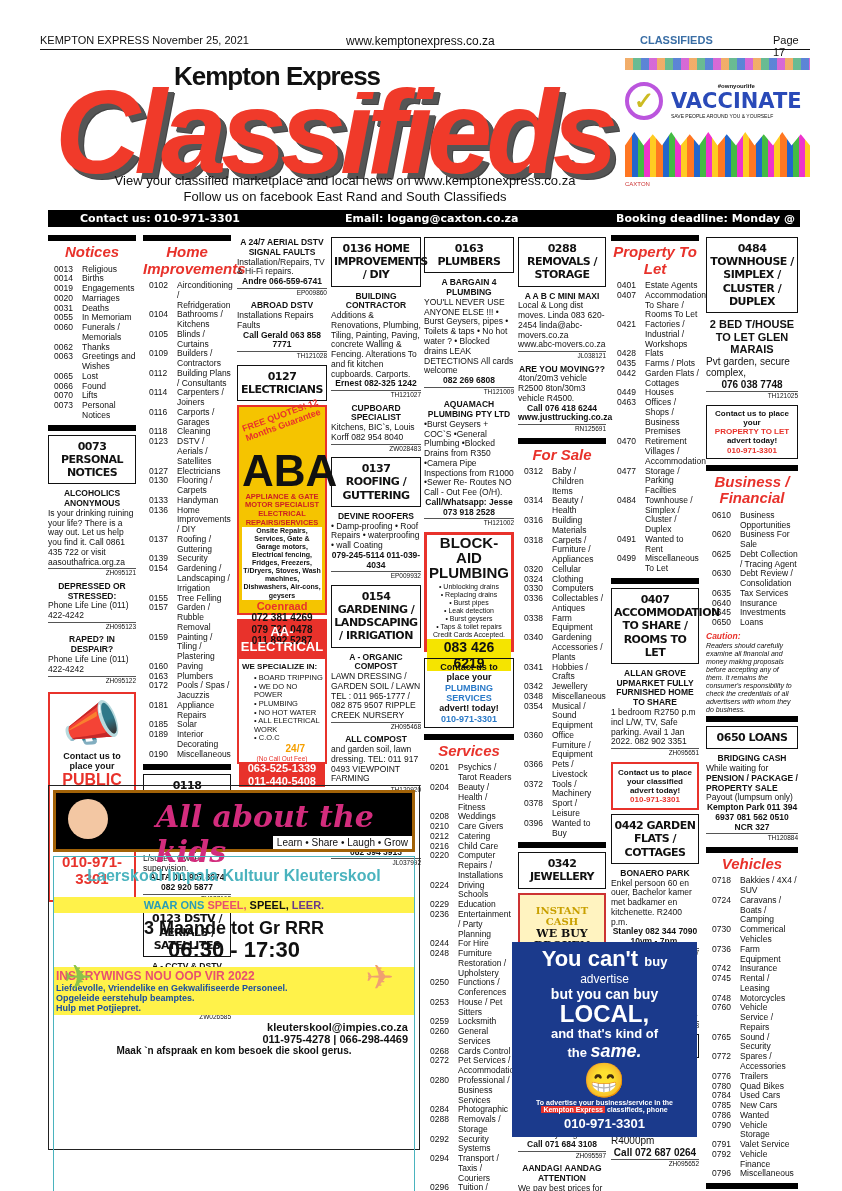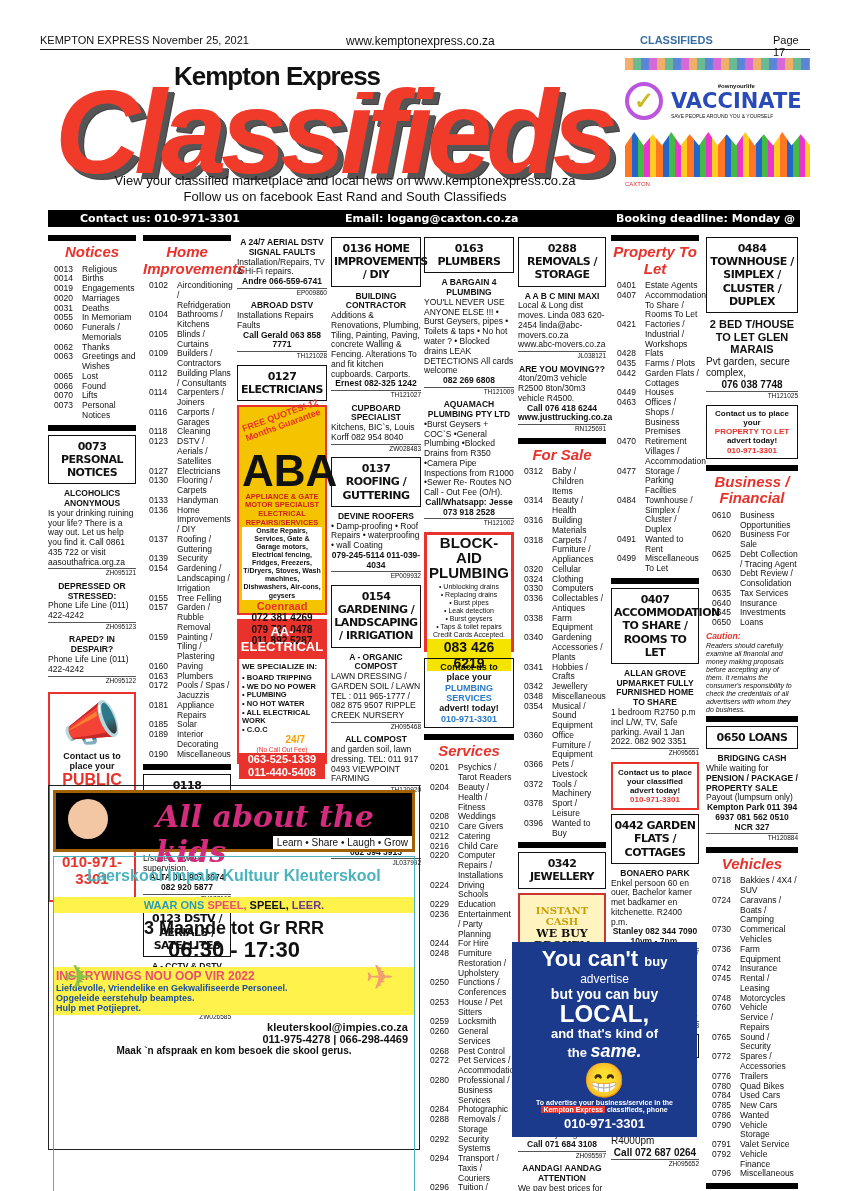--- a/index.html
+++ b/index.html
@@ -305,21 +305,21 @@
     <div style="color:#e8322b;font-weight:bold;font-size:11px">Coenraad</div>
     <div id="aba-phones" style="font-weight:bold;font-size:10px">
         <div>072 381 4269</div>
         <div>079 721 0478</div>
         <div>011 892 5287</div>
       </div>
   </div>
   <div style="border:2px solid #e8322b;margin-top:4px;height:145px">
     <div style="background:#e8322b;color:#fff;font-weight:bold;font-size:13px;text-align:center;padding:4px 0">AA-ELECTRICAL</div>
     <div style="font-weight:bold;font-size:8px;padding:3px">WE SPECIALIZE IN:</div>
-    <ul id="aa-items" style="list-style:none;font-weight:bold;font-size:7.5px;padding-left:3px">
+    <ul id="aa-items" style="list-style:none;font-weight:normal;font-size:7.5px;padding-left:15px">
         <li>• BOARD TRIPPING</li>
         <li>• WE DO NO POWER</li>
         <li>• PLUMBING</li>
         <li>• NO HOT WATER</li>
         <li>• ALL ELECTRICAL WORK</li>
         <li>• C.O.C</li>
       </ul>
     <div style="color:#f5a000;font-weight:bold;font-size:10px;text-align:right;padding-right:20px">24/7</div>
     <div style="color:#e8322b;font-size:6.5px;text-align:center">(No Call Out Fee)</div>
     <div id="aa-phones" style="background:#e8322b;color:#fff;font-weight:bold;font-size:11px;text-align:center">
@@ -469,21 +469,21 @@
       <li>
         <span class="c">0259</span>
         <span>Locksmith</span>
       </li>
       <li>
         <span class="c">0260</span>
         <span>General Services</span>
       </li>
       <li>
         <span class="c">0268</span>
-        <span>Pest Control</span>
+        <span>Cards Control</span>
       </li>
       <li>
         <span class="c">0272</span>
         <span>Pet Services / Accommodation</span>
       </li>
       <li>
         <span class="c">0280</span>
         <span>Professional / Business Services</span>
       </li>
       <li>

